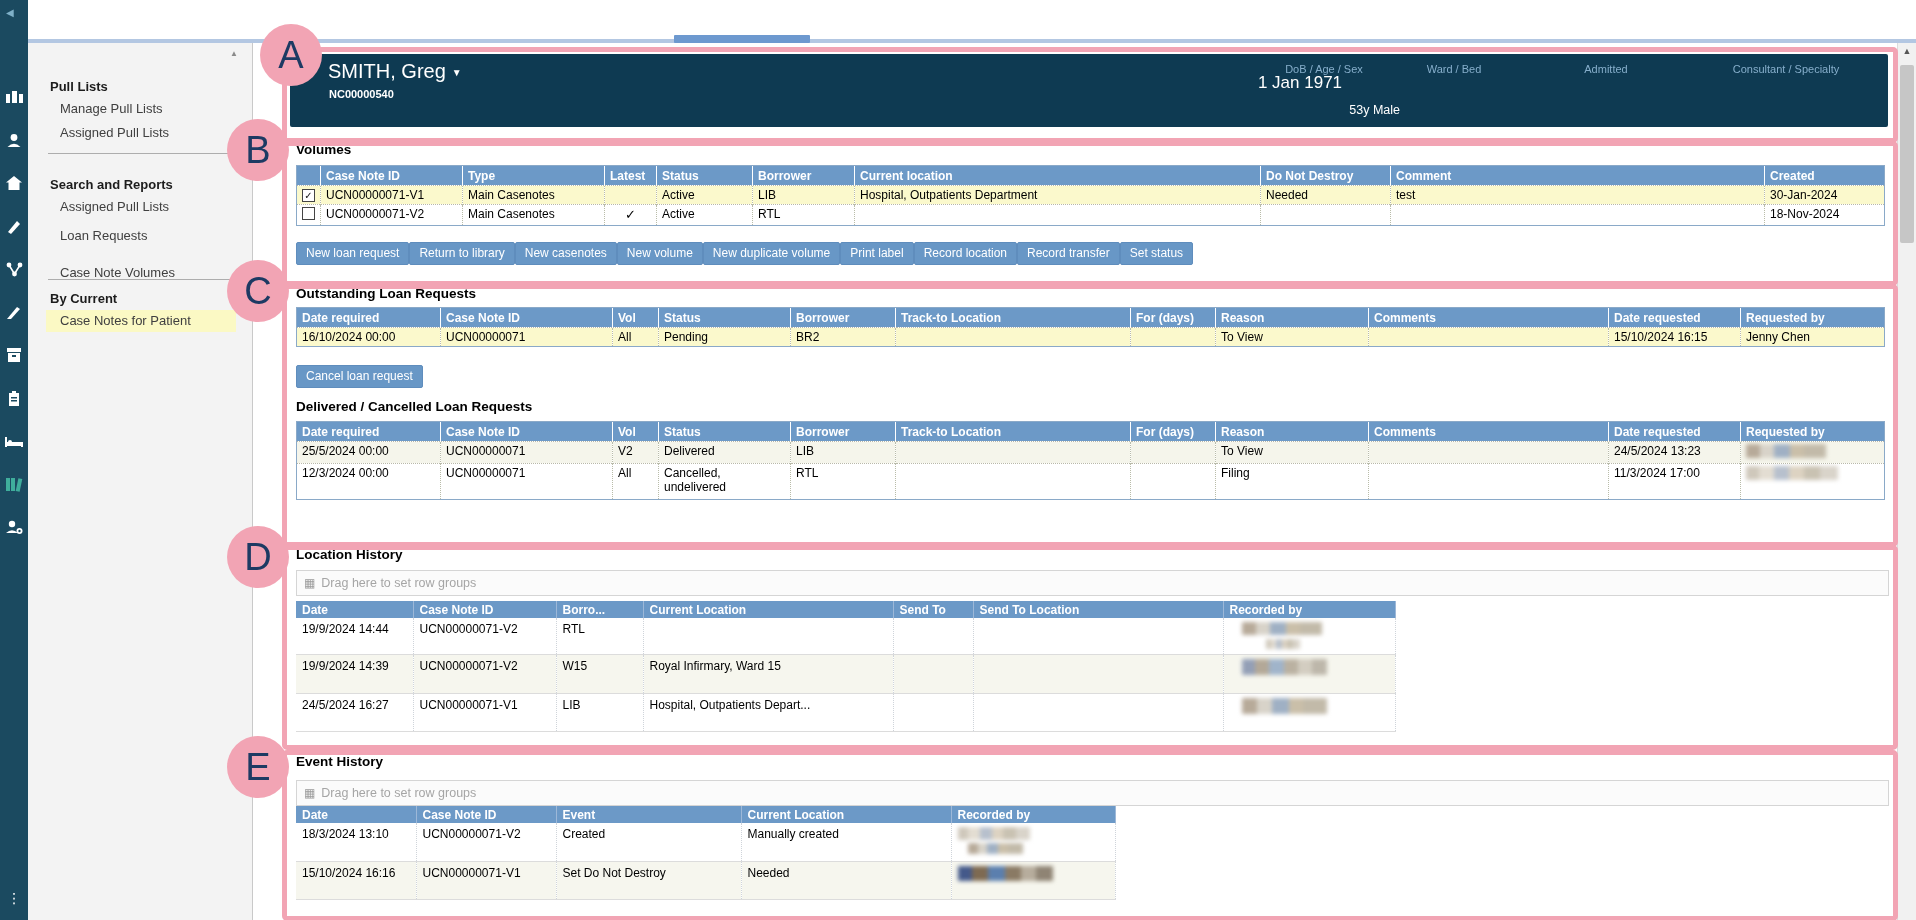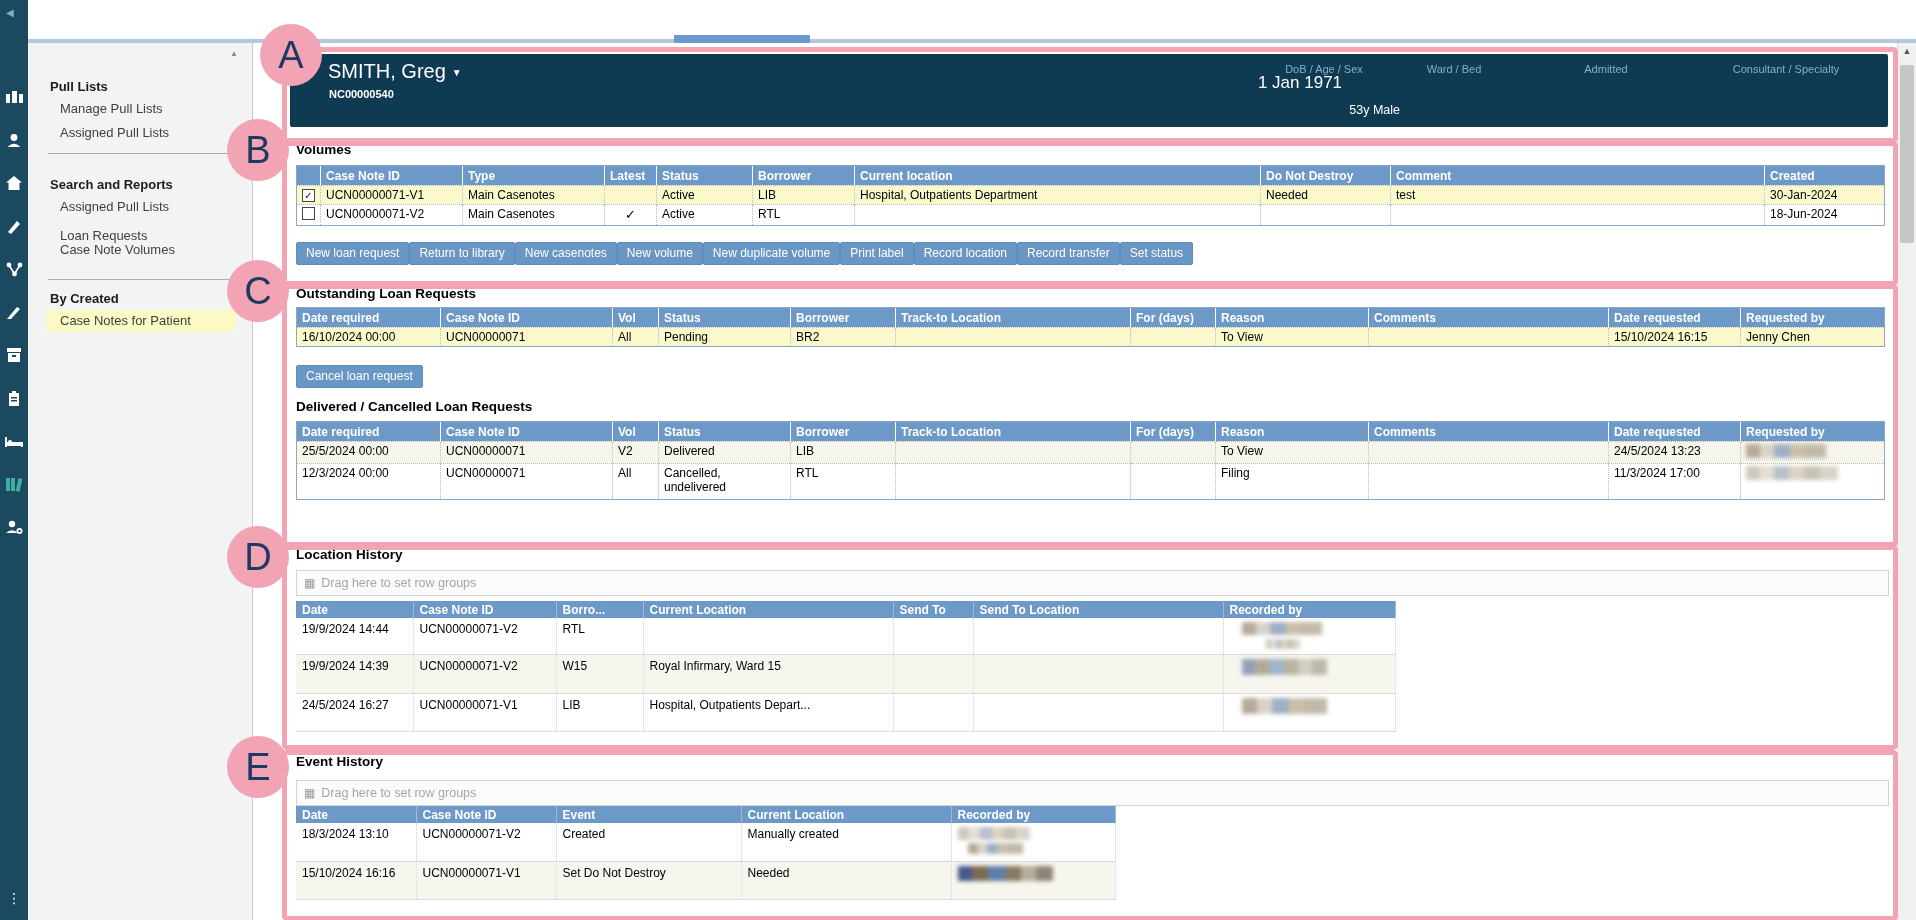--- a/index.html
+++ b/index.html
@@ -188,23 +188,23 @@
 
   <div id="sidebar" class="abs">
     <span id="sb-collapse">▲</span>
     <span class="sb-head" style="left:22px;top:36px">Pull Lists</span>
     <span class="sb-link" style="left:32px;top:58px">Manage Pull Lists</span>
     <span class="sb-link" style="left:32px;top:82px">Assigned Pull Lists</span>
     <span class="sb-div" style="top:110px"></span>
     <span class="sb-head" style="left:22px;top:134px">Search and Reports</span>
     <span class="sb-link" style="left:32px;top:156px">Assigned Pull Lists</span>
     <span class="sb-link" style="left:32px;top:185px">Loan Requests</span>
-    <span class="sb-link" style="left:32px;top:199px">Case Note Volumes</span>
+    <span class="sb-link" style="left:32px;top:222px">Case Note Volumes</span>
     <span class="sb-div" style="top:236px"></span>
-    <span class="sb-head" style="left:22px;top:248px">By Created</span>
+    <span class="sb-head" style="left:22px;top:248px">By Current</span>
     <div id="sb-hl" style="top:267px"></div>
     <span class="sb-link" style="left:32px;top:270px">Case Notes for Patient</span>
   </div>
 
   <div id="vscroll" class="abs">
     <span class="arr">▲</span>
     <span class="thumb"></span>
   </div>
 
   <div id="banner" class="abs"></div>
@@ -261,21 +261,21 @@
       <tr>
         <td><span class="cb"></span></td>
         <td>UCN00000071-V2</td>
           <td>Main Casenotes</td>
         <td class="tick" style="text-align:center">✓</td>
         <td>Active</td>
           <td>RTL</td>
         <td></td>
           <td></td>
         <td></td>
-          <td>18-Jun-2024</td>
+          <td>18-Nov-2024</td>
       </tr>
     </tbody>
   </table>
   <div class="btn-row" style="left:296px;top:242px">
     <button class="btn">New loan request</button>
     <button class="btn">Return to library</button>
     <button class="btn">New casenotes</button>
     <button class="btn">New volume</button>
     <button class="btn">New duplicate volume</button>
     <button class="btn">Print label</button>

